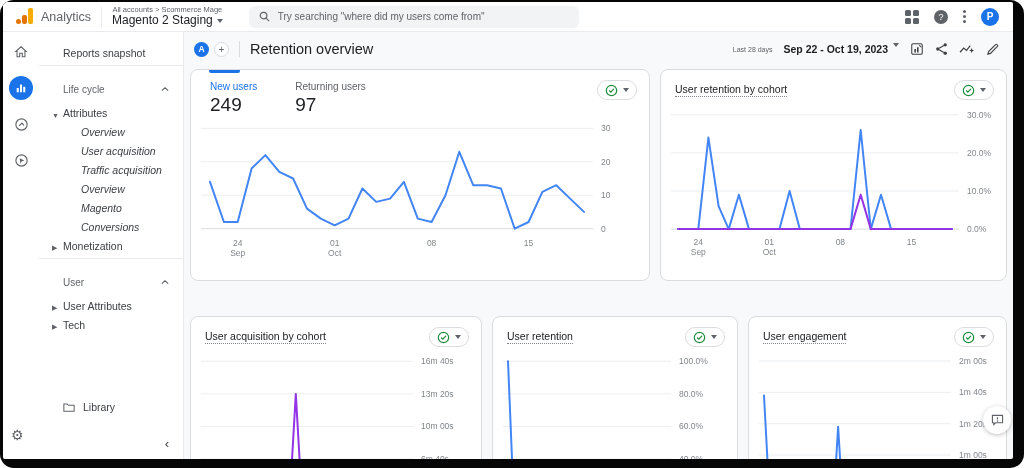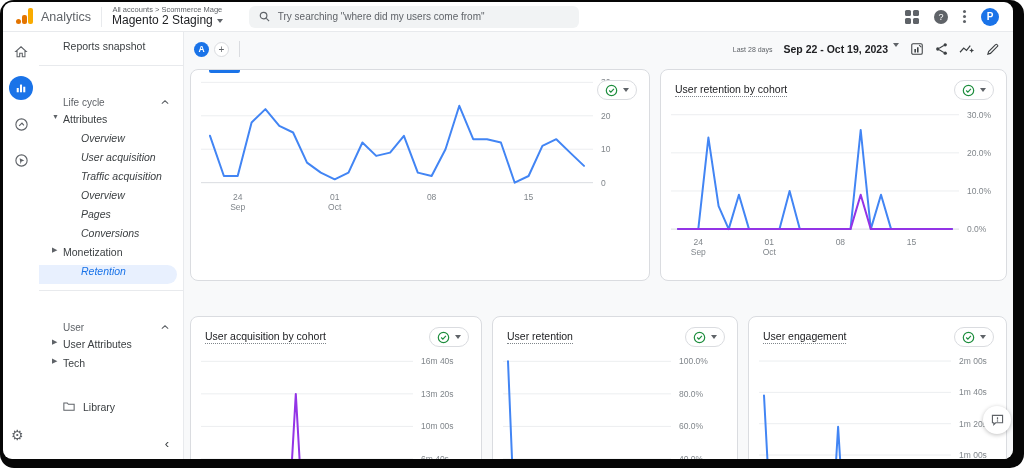--- a/index.html
+++ b/index.html
@@ -1,19 +1,19 @@
 <!DOCTYPE html>
 <html><head>
 <meta charset="utf-8">
 <style>
   * { margin:0; padding:0; box-sizing:border-box; }
   html,body { background:#fff; }
   body { font-family:"Liberation Sans", sans-serif; width:1024px; height:468px; overflow:hidden; }
   .screen { position:relative; width:1024px; height:468px; background:#060606; border-radius:14px; overflow:hidden; }
-  .window { position:absolute; left:3px; top:2px; right:11px; bottom:9px; background:#404040; border-radius:9px; overflow:hidden; }
+  .window { position:absolute; left:3px; top:2px; right:11px; bottom:9px; background:#404040; border-radius:2px; overflow:hidden; }
 
   
   .topbar { position:absolute; left:0; top:0; right:0; height:30px; background:#fff; border-bottom:1px solid #e8eaed; display:flex; align-items:center; }
   .logo-wrap { display:flex; align-items:center; gap:7px; padding-left:13px; width:96px; }
   .ga-logo { position:relative; width:18px; height:17px; }
   .ga-logo .bar-tall { position:absolute; right:1px; top:0; width:5px; height:16px; background:#f9ab00; border-radius:2px; }
   .ga-logo .bar-mid  { position:absolute; left:6px; top:7px; width:5px; height:9px; background:#e37400; border-radius:2px; }
   .ga-logo .dot      { position:absolute; left:0; top:11px; width:5px; height:5px; background:#e37400; border-radius:50%; }
   .logo-text { font-size:12.5px; color:#5f6368; }
   .tb-divider { width:1px; height:20px; background:#e8eaed; margin:0 10px 0 2px; }
@@ -32,33 +32,33 @@
   .avatar { width:18px; height:18px; border-radius:50%; background:#1a73e8; color:#fff; font-size:10px; font-weight:bold; display:flex; align-items:center; justify-content:center; }
 
   
   .rail { position:absolute; left:0; top:30px; bottom:0; width:36px; background:#fff; display:flex; flex-direction:column; align-items:center; padding-top:8px; gap:12px; }
   .rail .ric { width:24px; height:24px; display:flex; align-items:center; justify-content:center; color:#5f6368; }
   .rail .ric.active { background:#1a73e8; border-radius:50%; color:#fff; }
   .rail .gear { position:absolute; bottom:16px; left:8px; font-size:14px; color:#5f6368; }
 
   
   .sidebar { position:absolute; left:36px; top:30px; bottom:0; width:145px; background:#fff; border-right:1px solid #e8eaed; font-size:10.5px; color:#3c4043; }
-  .sb-item { height:19px; display:flex; align-items:flex-start; position:relative; cursor:pointer; }
+  .sb-item { height:19px; display:flex; align-items:flex-end; position:relative; cursor:pointer; }
   .sb-item .lbl { white-space:nowrap; }
   .sb-pad0 { padding-left:24px; }
   .sb-pad1 { padding-left:13px; }
   .sb-pad2 { padding-left:42px;font-style:italic; }
   .sb-item .arrow { width:11px; font-size:7px; color:#5f6368; display:inline-block; }
   .sb-item.hl { background:#f1f3f4; border-radius:0 14px 14px 0; width:138px; }
   .sb-item.active { background:#e8f0fe; border-radius:0 14px 14px 0; width:138px; color:#1a73e8; }
-  .sb-header { height:22px; display:flex; align-items:center; justify-content:space-between; padding:0 14px 0 24px; color:#5f6368; font-size:10px; margin-top:25px; cursor:pointer; }
+  .sb-header { height:22px; display:flex; align-items:center; justify-content:space-between; padding:0 14px 0 24px; color:#5f6368; font-size:10px; margin-top:12px; cursor:pointer; }
   .sb-div { height:1px; background:#e8eaed; margin:6px 0 2px 0; }
   .sb-top-space { height:8px; }
   .chev-up { width:8px; height:8px; }
-  .library-row { position:absolute; bottom:46px; left:0; display:flex; gap:8px; padding-left:24px; font-size:10.5px; color:#3c4043; cursor:pointer; }
+  .library-row { position:absolute; bottom:46px; left:0; display:flex; align-items:center; gap:8px; padding-left:24px; font-size:10.5px; color:#3c4043; cursor:pointer; }
   .collapse-btn { position:absolute; bottom:8px; right:14px; font-size:13px; color:#3c4043; cursor:pointer; }
 
   
   .main { position:absolute; left:181px; top:30px; right:0; bottom:0; background:#f8f9fa; overflow:hidden; }
   .page-header { height:34px; display:flex; align-items:center; padding:0 14px 0 10px; }
   .badge-a { width:15px; height:15px; border-radius:50%; background:#1a73e8; color:#fff; font-size:8.5px; font-weight:bold; display:flex; align-items:center; justify-content:center; }
   .badge-plus { width:15px; height:15px; border-radius:50%; border:1px solid #dadce0; color:#5f6368; font-size:10px; display:flex; align-items:center; justify-content:center; margin-left:5px; background:#fff; }
   .ph-div { width:1px; height:16px; background:#dadce0; margin:0 10px; }
   .page-title { font-size:14.5px; color:#202124; }
   .ph-right { margin-left:auto; display:flex; align-items:center; gap:11px; }
@@ -188,31 +188,28 @@
           <div class="sb-item sb-pad2">
             <span class="lbl">User acquisition</span>
           </div>
           <div class="sb-item sb-pad2">
             <span class="lbl">Traffic acquisition</span>
           </div>
           <div class="sb-item sb-pad2">
             <span class="lbl">Overview</span>
           </div>
           <div class="sb-item sb-pad2">
-            <span class="lbl">Pages</span>
+            <span class="lbl">Magento</span>
           </div>
           <div class="sb-item sb-pad2">
             <span class="lbl">Conversions</span>
           </div>
           <div class="sb-item sb-pad1">
             <span class="arrow">▶</span>
             <span class="lbl">Monetization</span>
-          </div>
-          <div class="sb-item sb-pad2 active">
-            <span class="lbl">Retention</span>
           </div>
           <div class="sb-div"></div>
           <div class="sb-header">
             <span>User</span>
             <svg class="chev-up" viewBox="0 0 10 6">
               <path d="M1 5 L5 1.5 L9 5" fill="none" stroke="#5f6368" stroke-width="1.3"></path>
             </svg>
           </div>
           <div class="sb-item sb-pad1">
             <span class="arrow">▶</span>
@@ -230,20 +227,21 @@
         <span>Library</span>
       </div>
       <div class="collapse-btn">‹</div>
     </div>
 
     <div class="main">
       <div class="page-header">
         <div class="badge-a">A</div>
         <div class="badge-plus">+</div>
         <div class="ph-div"></div>
+        <div class="page-title">Retention overview</div>
         <div class="ph-right">
           <span class="date-tiny">Last 28 days</span>
           <span class="date-range">
             <span>Sep 22 - Oct 19, 2023</span>
               <span class="caret-down"></span>
           </span>
           <span class="hicon">
             <svg width="14" height="14" viewBox="0 0 16 16">
                 <rect x="2" y="2" width="12" height="12" rx="1.5" fill="none" stroke="#3c4043" stroke-width="1.2"></rect>
                 <rect x="5" y="8" width="1.8" height="4" fill="#3c4043"></rect>
@@ -269,20 +267,30 @@
             <svg width="13" height="13" viewBox="0 0 14 14">
                 <path d="M2 12 L2.8 9.2 L10.3 1.7 a1.1 1.1 0 0 1 1.6 0 l0.4 0.4 a1.1 1.1 0 0 1 0 1.6 L4.8 11.2 Z" fill="none" stroke="#3c4043" stroke-width="1.2"></path>
               </svg>
           </span>
         </div>
       </div>
 
       <div class="cards-row row1">
         <div class="card card1">
           <div class="tab-underline"></div>
+          <div class="stats">
+            <div class="stat">
+              <div class="slabel blue">New users</div>
+              <div class="svalue">249</div>
+            </div>
+            <div class="stat">
+              <div class="slabel gray">Returning users</div>
+              <div class="svalue">97</div>
+            </div>
+          </div>
           <div class="pill">
             <svg width="13" height="13" viewBox="0 0 14 14">
                 <circle cx="7" cy="7" r="5.6" fill="none" stroke="#1e8e3e" stroke-width="1.3"></circle>
                 <path d="M4.5 7 L6.3 8.8 L9.6 5.2" fill="none" stroke="#1e8e3e" stroke-width="1.3"></path>
               </svg>
             <span class="caret-down"></span>
           </div>
           <div class="chartbox" id="chart-users" style="margin-top:9px;">
               <svg width="436" height="137">
                 <line x1="0" y1="103.65625" x2="392" y2="103.65625" stroke="#dadce0" stroke-width="1"></line>

